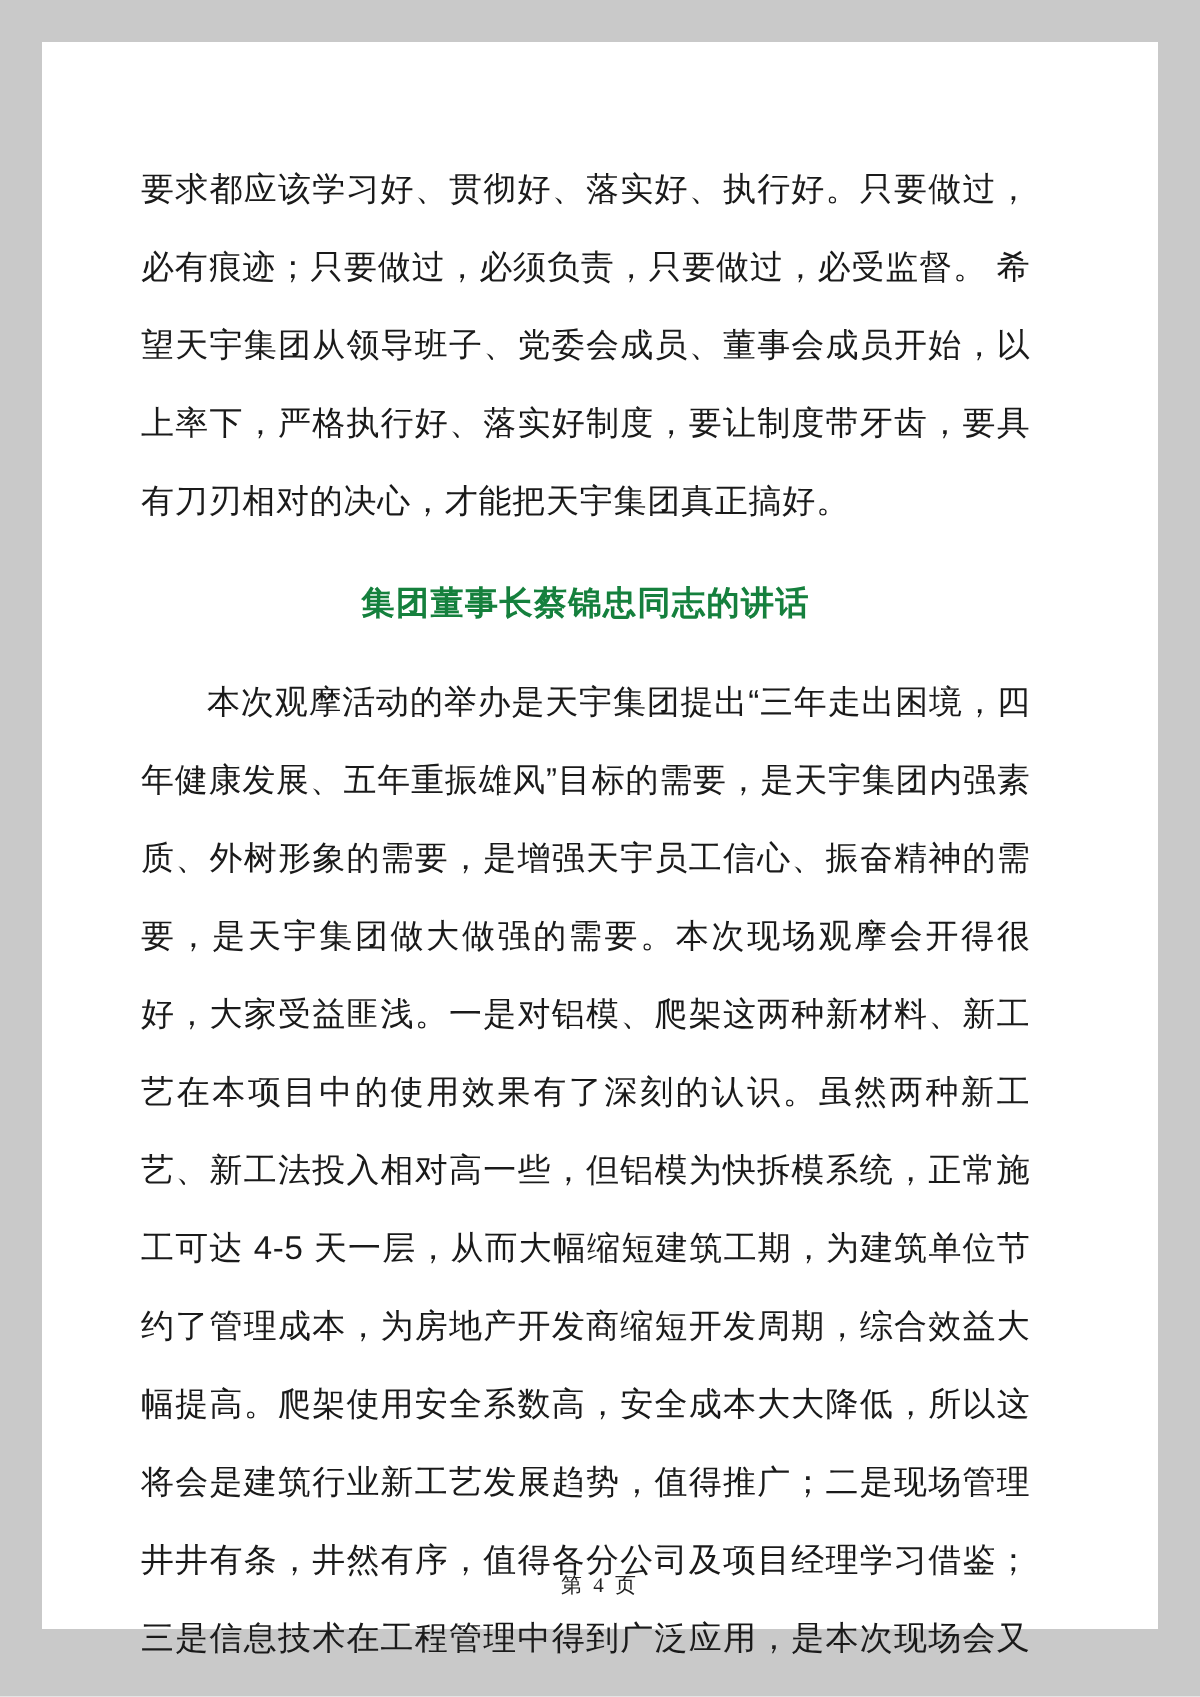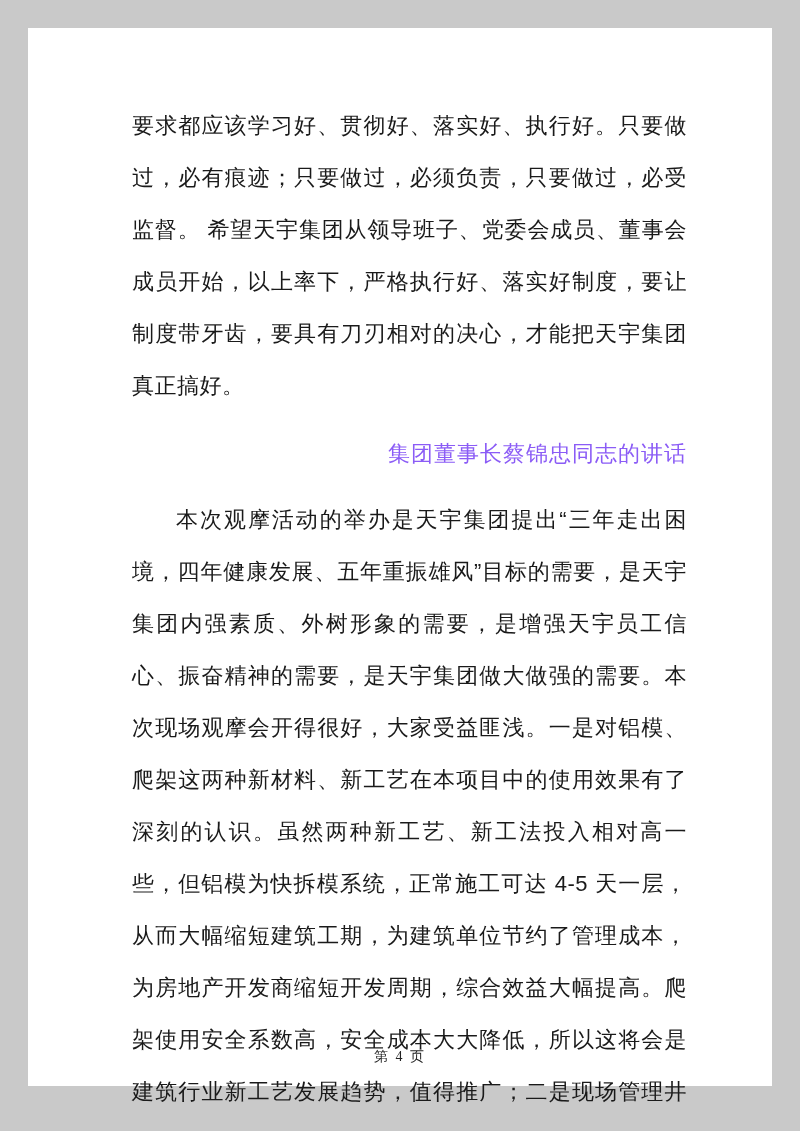--- a/index.html
+++ b/index.html
@@ -13,41 +13,41 @@
     overflow: hidden;
     font-family: "Liberation Sans", "DejaVu Sans", sans-serif;
   }
   .page {
     position: relative;
     width: 744px;
     height: 1058px;
     margin: 28px auto 0 auto;
     background: #ffffff;
     box-sizing: border-box;
-    padding: 72px 85px 0 104px;
+    padding: 72px 85px 0 66px;
   }
   .para {
     margin: 0;
     font-size: 22px;
     line-height: 52px;
     color: #1a1a1a;
     text-align: justify;
     letter-spacing: 0.5px;
     word-break: break-all;
   }
   .para.indent {
     text-indent: 2em;
   }
   .doc-title {
     margin: 16px 0 14px 0;
     font-size: 22px;
     line-height: 52px;
-    font-weight: normal;
-    color: #8b5cf6;
-    text-align: right;
+    font-weight: bold;
+    color: #15803d;
+    text-align: center;
     letter-spacing: 1px;
   }
   .page-footer {
     position: absolute;
     left: 0;
     right: 0;
     bottom: 20px;
     text-align: center;
     font-family: "Liberation Serif", "DejaVu Serif", serif;
     font-size: 14px;

